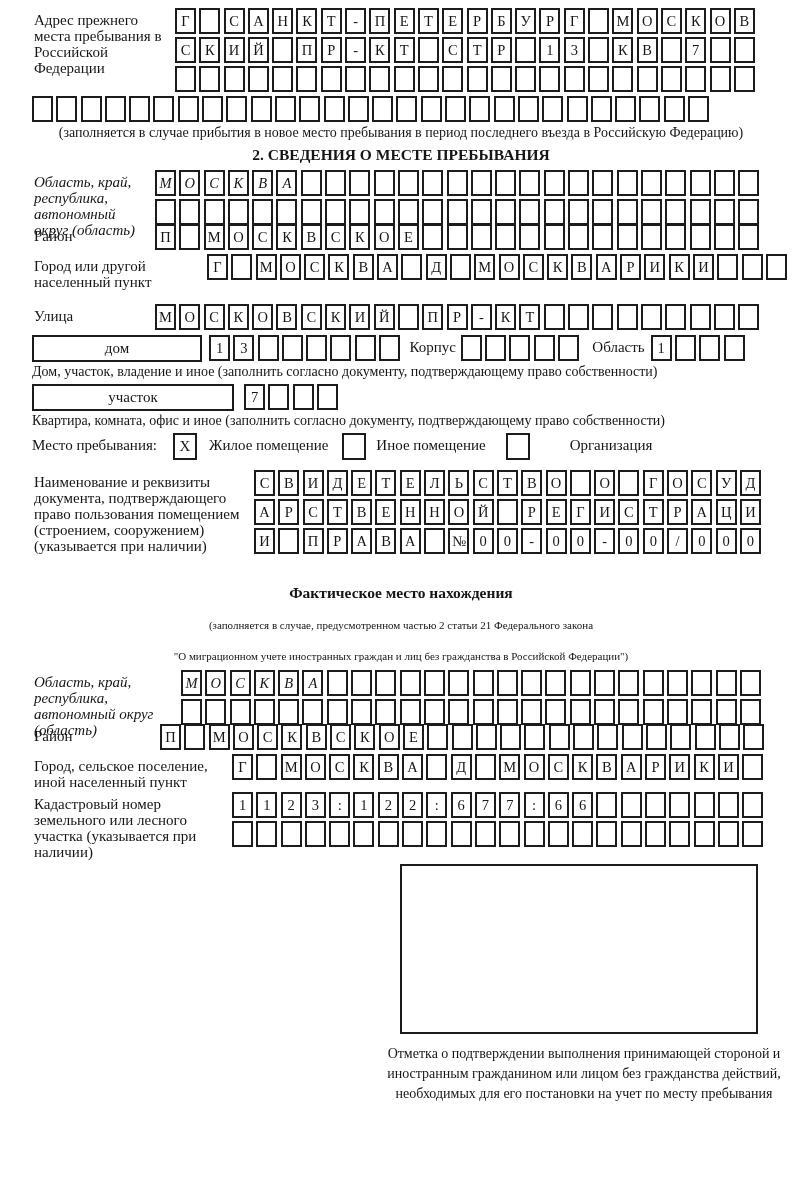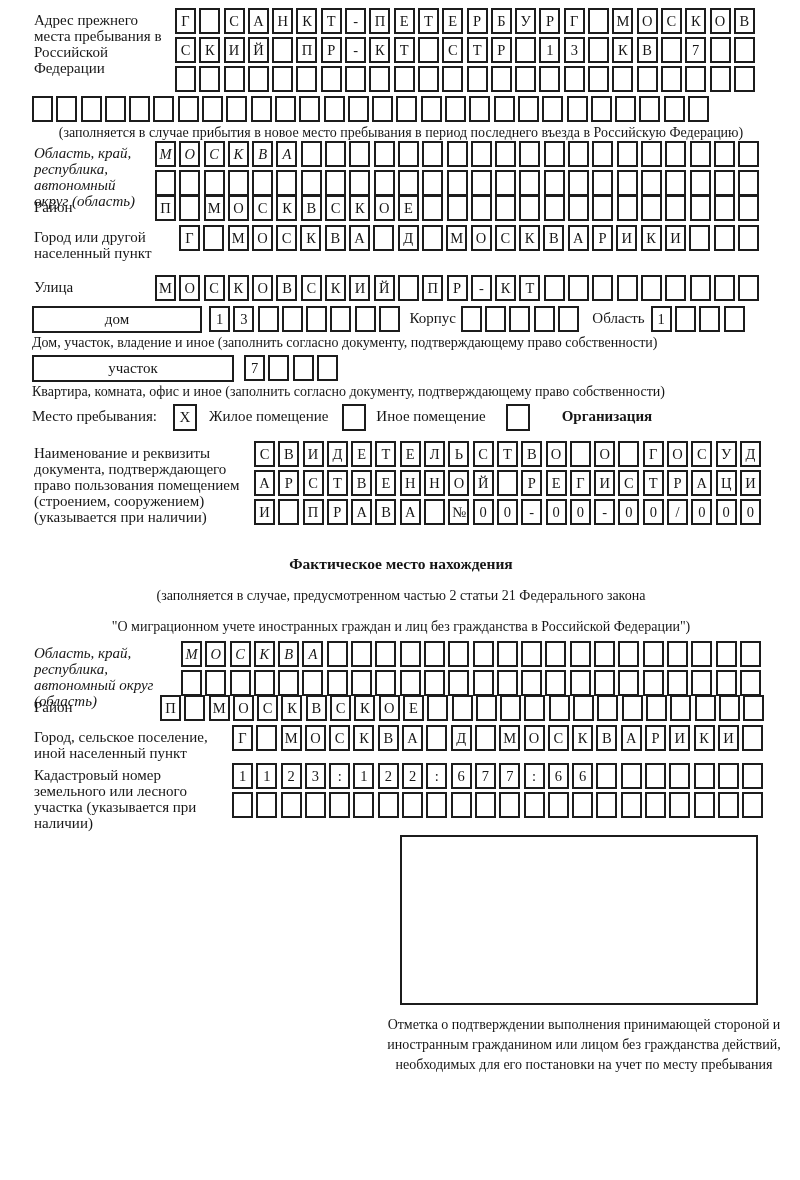--- a/index.html
+++ b/index.html
@@ -14,41 +14,41 @@
   .frow{display:flex;align-items:flex-start;overflow:visible;}
   .flabel{font-size:15px;line-height:16px;padding:4px 8px 0 2px;flex-shrink:0;box-sizing:border-box;}
   .cellcol{display:flex;flex-direction:column;}
   .crow{display:flex;margin-bottom:3px;height:26px;flex-shrink:0;}
   .cell{
     box-sizing:border-box;display:inline-flex;align-items:center;justify-content:center;
     width:21px;height:26px;border:2px solid #1c1c1c;margin-right:3.3px;
     font-size:14.5px;line-height:1;flex-shrink:0;
   }
   .note{font-size:14px;line-height:16px;}
-  .smallnote{font-size:14px;line-height:16px;margin-top:15px;}
+  .smallnote{font-size:11px;line-height:16px;margin-top:15px;}
   .center{text-align:center;}
   .sec-title{text-align:center;font-weight:bold;font-size:15.5px;margin:5px 0 6px 0;}
   .wbox{
     box-sizing:border-box;border:2px solid #1c1c1c;height:27px;
     display:flex;align-items:center;justify-content:center;
     font-size:15px;flex-shrink:0;
   }
   .inline-lbl{font-size:15px;padding-top:4px;flex-shrink:0;}
   .cb{
     box-sizing:border-box;width:24px;height:27px;border:2px solid #1c1c1c;
     display:inline-flex;align-items:center;justify-content:center;
     font-size:15px;flex-shrink:0;
   }
   .stamp-box{box-sizing:border-box;border:2px solid #1c1c1c;width:358px;height:170px;margin:12px 0 10px 368px;}
   .stamp-caption{width:400px;margin-left:352px;text-align:center;font-size:14px;line-height:20px;}
   
   .h-s1{height:88px;}
   .h-oblast{height:54px;font-style:italic;}
   .h-raion{height:30px;}
-  .h-city{height:50px;}
+  .h-city{height:50px;gap:28px;}
   .h-street{height:31px;}
   .h-house{height:29px;}
   .h-apt{height:29px;}
   .h-doc{height:88px;}
   .h-cad{height:60px;}
   .mt4{margin-top:4px;}
   .w143{width:143px;}
   .w123{width:123px;}
   .w147{width:147px;}
   .w222{width:222px;}
@@ -170,20 +170,21 @@
       <span class="cell"></span>
       <span class="cell"></span>
       <span class="cell"></span>
       <span class="cell"></span>
       <span class="cell"></span>
       <span class="cell"></span>
       <span class="cell"></span>
     </div>
   <div class="note center">(заполняется в случае прибытия в новое место пребывания в период последнего въезда в Российскую Федерацию)</div>
 
+  <div class="sec-title">2. СВЕДЕНИЯ О МЕСТЕ ПРЕБЫВАНИЯ</div>
 
   <div class="frow h-oblast">
     <div class="flabel w123">Область, край, республика, автономный округ (область)</div>
     <div class="cellcol">
       <div class="crow">
           <span class="cell">М</span>
           <span class="cell">О</span>
           <span class="cell">С</span>
           <span class="cell">К</span>
           <span class="cell">В</span>
@@ -371,21 +372,21 @@
   </div>
   <div class="note">Квартира, комната, офис и иное (заполнить согласно документу, подтверждающему право собственности)</div>
 
   <div class="frow mt4" style="height:31px;">
     <div class="inline-lbl" style="width:141px;">Место пребывания:</div>
     <div class="cb">X</div>
     <div class="inline-lbl" style="margin:0 14px 0 12px;">Жилое помещение</div>
     <div class="cb"></div>
     <div class="inline-lbl" style="margin:0 20px 0 10px;">Иное помещение</div>
     <div class="cb"></div>
-    <div class="inline-lbl" style="margin-left:32px;font-weight:bold;">Организация</div>
+    <div class="inline-lbl" style="margin-left:40px;">Организация</div>
   </div>
 
   <div class="frow h-doc" style="margin-top:6px;">
     <div class="flabel w222">Наименование и реквизиты документа, подтверждающего право пользования помещением (строением, сооружением) (указывается при наличии)</div>
     <div class="cellcol">
       <div class="crow">
           <span class="cell">С</span>
           <span class="cell">В</span>
           <span class="cell">И</span>
           <span class="cell">Д</span>

